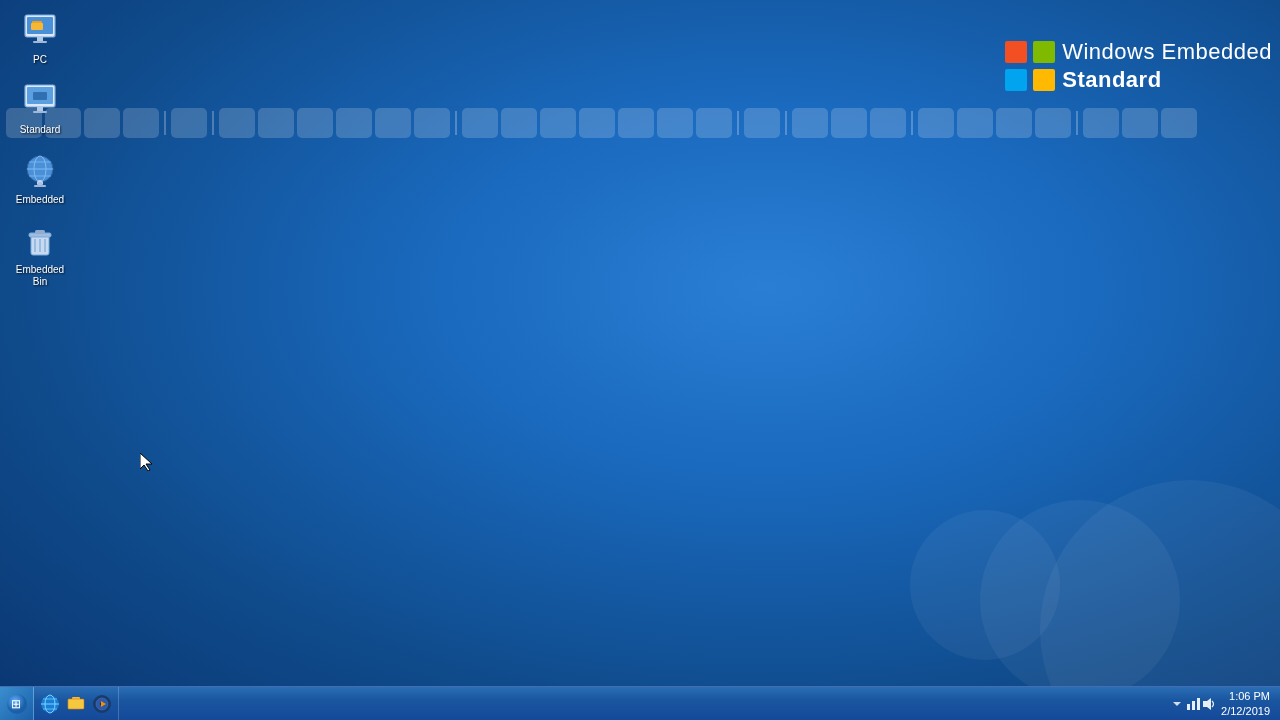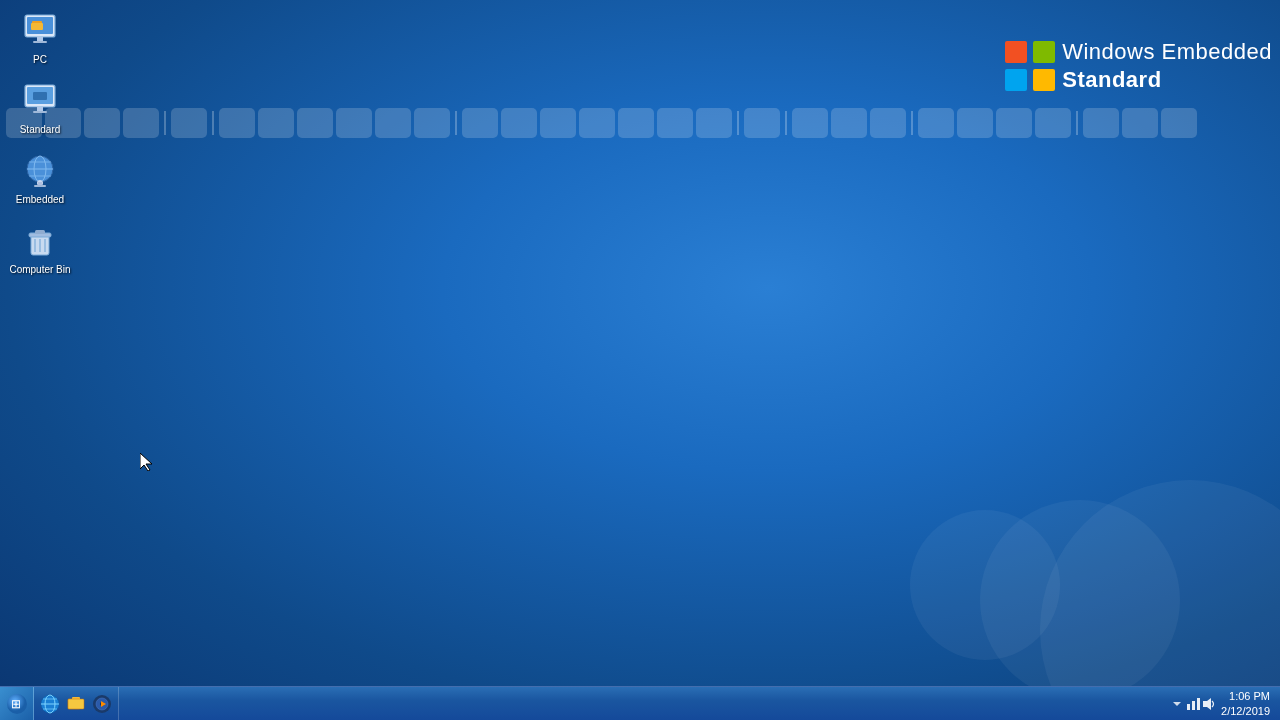--- a/index.html
+++ b/index.html
@@ -347,21 +347,21 @@
         <svg width="38" height="38" viewBox="0 0 38 38" xmlns="http://www.w3.org/2000/svg">
 
           <rect x="10" y="12" width="18" height="20" rx="2" fill="#c8daf0" stroke="#7aaad8" stroke-width="1"></rect>
           <rect x="8" y="10" width="22" height="4" rx="1.5" fill="#a0bce0" stroke="#7aaad8" stroke-width="1"></rect>
           <rect x="14" y="7" width="10" height="4" rx="1.5" fill="#90acd0"></rect>
           <line x1="14" y1="16" x2="14" y2="29" stroke="#7aaad8" stroke-width="1.2"></line>
           <line x1="19" y1="16" x2="19" y2="29" stroke="#7aaad8" stroke-width="1.2"></line>
           <line x1="24" y1="16" x2="24" y2="29" stroke="#7aaad8" stroke-width="1.2"></line>
         </svg>
       </div>
-      <div class="icon-label">Computer Bin</div>
+      <div class="icon-label">Embedded Bin</div>
     </div>
 
   </div>
 
   <svg class="cursor" viewBox="0 0 12 18" xmlns="http://www.w3.org/2000/svg">
     <polygon points="0,0 0,16 4,12 8,18 10,17 6,11 12,11" fill="white" stroke="black" stroke-width="1"></polygon>
   </svg>
 
   <div class="taskbar">
 

